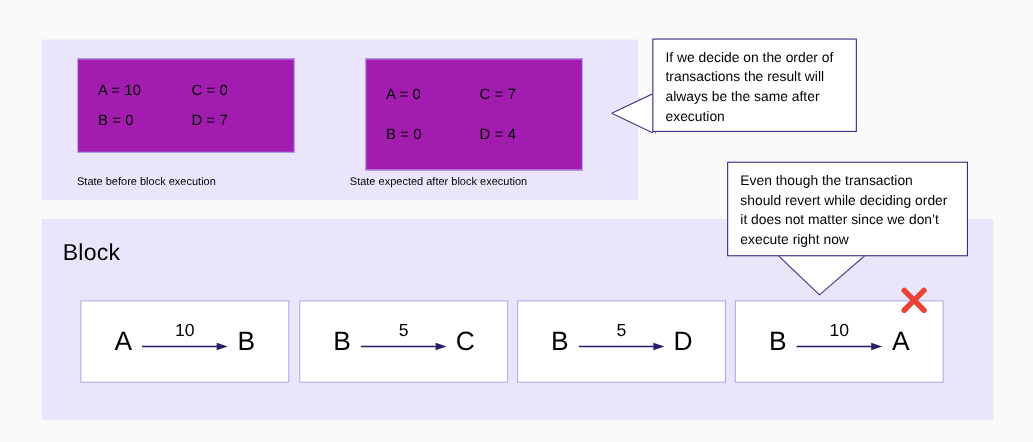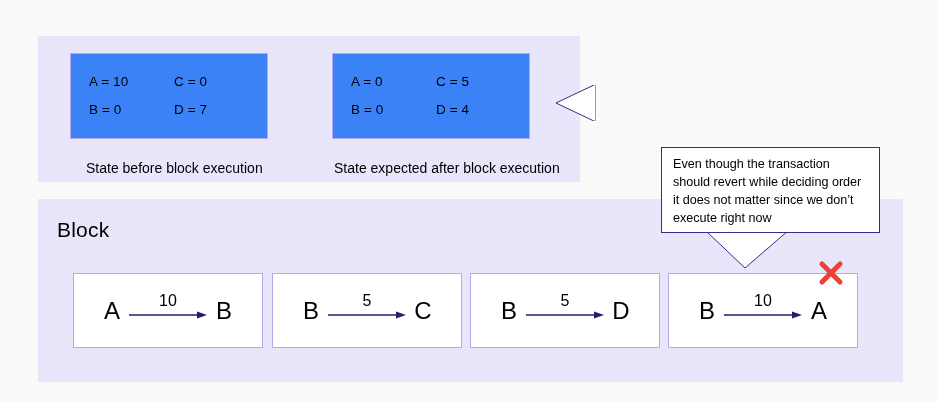--- a/index.html
+++ b/index.html
@@ -13,40 +13,40 @@
   }
   .canvas{position:absolute;left:0;top:0;width:939px;height:402px;}
 
   
   .panel{position:absolute;background:#e9e6fb;box-sizing:border-box;}
   #state-panel{left:38px;top:36px;width:542px;height:146px;}
   #block-panel{left:38px;top:199px;width:865px;height:183px;}
 
   
   .state-card{
-    position:absolute;background:#3b82f6;
+    position:absolute;background:#a21caf;
     border:1px solid #b3a9ef;
     box-sizing:border-box;
   }
   #state-card-before{left:70px;top:53px;width:198px;height:86px;}
-  #state-card-after{left:332px;top:53px;width:198px;height:86px;}
+  #state-card-after{left:332px;top:53px;width:198px;height:102px;}
 
   .state-grid{
     position:absolute;left:0;top:0;width:100%;height:100%;
     display:grid;
     grid-template-columns:1fr 1fr;
     grid-template-rows:1fr 1fr;
     align-items:center;
     padding:14px 8px 14px 18px;
     box-sizing:border-box;
   }
   .state-entry{font-size:13.5px;line-height:1;letter-spacing:.1px;color:#000;}
 
   .state-caption{
-    position:absolute;font-size:14px;color:#000;white-space:nowrap;margin-left:16px;
+    position:absolute;font-size:10px;color:#000;white-space:nowrap;
   }
   #caption-before{left:70px;top:160px;}
   #caption-after{left:318px;top:160px;text-align:right;}
 
   
   #block-title{
     position:absolute;left:57px;top:219px;
     font-size:21px;color:#000;line-height:1;letter-spacing:.2px;
   }
 
@@ -106,21 +106,21 @@
       <span class="state-entry">C = 0</span>
       <span class="state-entry">B = 0</span>
       <span class="state-entry">D = 7</span>
     </div>
   </div>
   <div class="state-caption" id="caption-before">State before block execution</div>
 
   <div class="state-card" id="state-card-after">
     <div class="state-grid">
       <span class="state-entry">A = 0</span>
-      <span class="state-entry">C = 5</span>
+      <span class="state-entry">C = 7</span>
       <span class="state-entry">B = 0</span>
       <span class="state-entry">D = 4</span>
     </div>
   </div>
   <div class="state-caption" id="caption-after">State expected after block execution</div>
 
   <div class="panel" id="block-panel"></div>
   <div id="block-title">Block</div>
 
   <div class="tx-card" id="tx-card-0">
@@ -182,20 +182,21 @@
   <svg id="tx-revert-x" viewBox="0 0 26 26">
     <line x1="4" y1="4" x2="22" y2="22" stroke="#ea4335" stroke-width="5" stroke-linecap="round"></line>
     <line x1="22" y1="4" x2="4" y2="22" stroke="#ea4335" stroke-width="5" stroke-linecap="round"></line>
   </svg>
 
   <svg class="callout-tail" id="tail-order" viewBox="0 0 40 38">
     <polygon points="40,0 0,19 40,38" fill="#ffffff" stroke="#3b2a87" stroke-width="1"></polygon>
     <line x1="37" y1="0" x2="40" y2="0" stroke="#ffffff" stroke-width="2"></line>
     <line x1="37" y1="38" x2="40" y2="38" stroke="#ffffff" stroke-width="2"></line>
   </svg>
+  <div class="callout" id="callout-order">If we decide on the order of transactions the result will always be the same after execution</div>
 
   <svg class="callout-tail" id="tail-revert" viewBox="0 0 84 40">
     <polygon points="0,0 40,38 84,0" fill="#ffffff" stroke="#3b2a87" stroke-width="1"></polygon>
     <line x1="0" y1="0" x2="84" y2="0" stroke="#ffffff" stroke-width="2"></line>
   </svg>
   <div class="callout" id="callout-revert">Even though the transaction should revert while deciding order it does not matter since we don’t execute right now</div>
 
 </div>
 
 </body></html>

